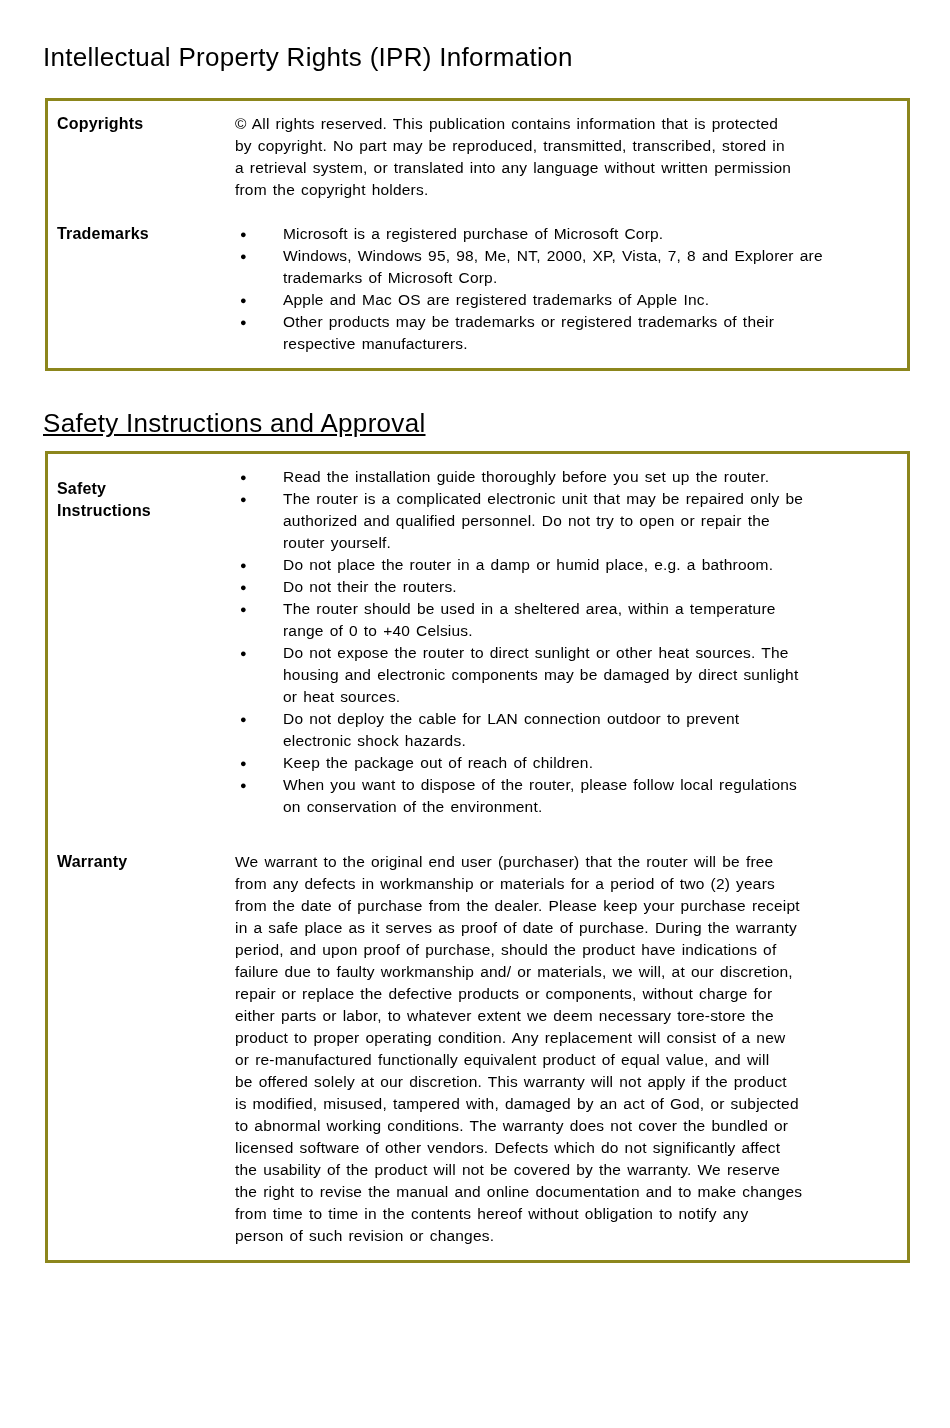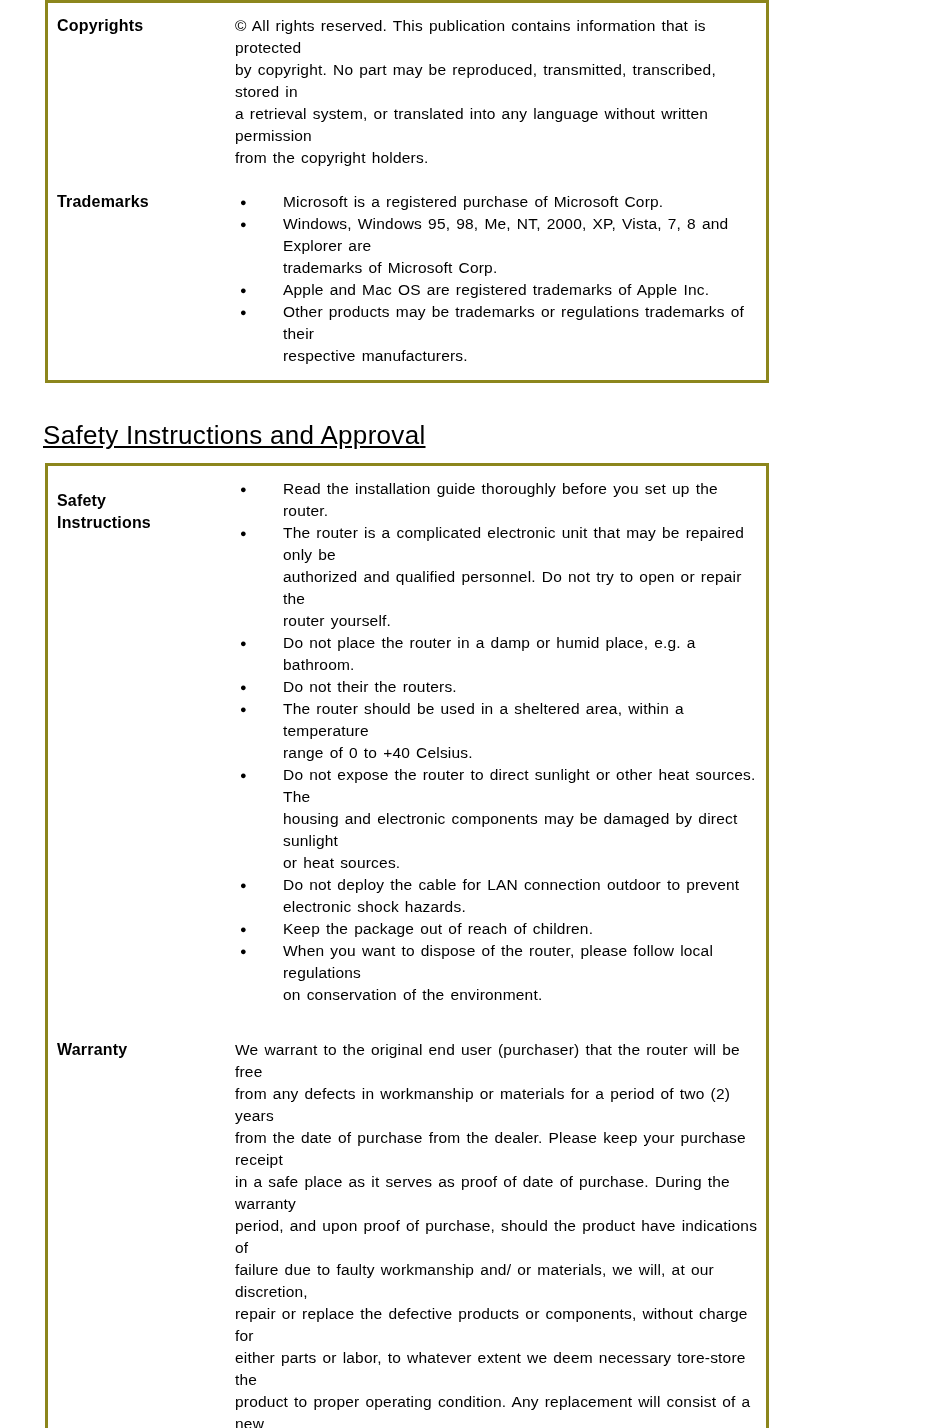--- a/index.html
+++ b/index.html
@@ -25,21 +25,21 @@
     font-size: 26px;
     font-weight: 400;
     letter-spacing: 0.3px;
     line-height: 31px;
     margin: 0;
   }
   .heading-first { margin: 42px 0 25px 0; }
   .heading-second { margin: 37px 0 12px 0; text-decoration: underline; }
   .info-box {
     border: 3px solid var(--box-border, #8c861c);
-    width: 724px;
+    width: 865px;
     box-sizing: border-box;
     margin-left: 2px;
     padding: 12px 8px 13px 9px;
   }
   .row {
     display: grid;
     grid-template-columns: 178px 1fr;
     align-items: start;
   }
   .label {
@@ -71,20 +71,21 @@
   }
   .row-trademarks { margin-top: 22px; }
   .label-offset { padding-top: 12px; }
   .row-warranty { margin-top: 33px; }
 </style>
 </head>
 <body>
 
 <div class="page">
 
+  <h1 class="doc-heading heading-first">Intellectual Property Rights (IPR) Information</h1>
 
   <div class="info-box">
     <div class="row">
       <div class="label">Copyrights</div>
       <div class="body-text prewrap">© All rights reserved. This publication contains information that is protected
 by copyright. No part may be reproduced, transmitted, transcribed, stored in
 a retrieval system, or translated into any language without written permission
 from the copyright holders.</div>
     </div>
 
@@ -100,21 +101,21 @@
             <span class="bullet">●</span>
             <span class="prewrap">Windows, Windows 95, 98, Me, NT, 2000, XP, Vista, 7, 8 and Explorer are
 trademarks of Microsoft Corp.</span>
           </li>
           <li>
             <span class="bullet">●</span>
             <span class="prewrap">Apple and Mac OS are registered trademarks of Apple Inc.</span>
           </li>
           <li>
             <span class="bullet">●</span>
-            <span class="prewrap">Other products may be trademarks or regulations trademarks of their
+            <span class="prewrap">Other products may be trademarks or registered trademarks of their
 respective manufacturers.</span>
           </li>
         </ul>
       </div>
     </div>
   </div>
 
   <h1 class="doc-heading heading-second">Safety Instructions and Approval</h1>
 
   <div class="info-box">

